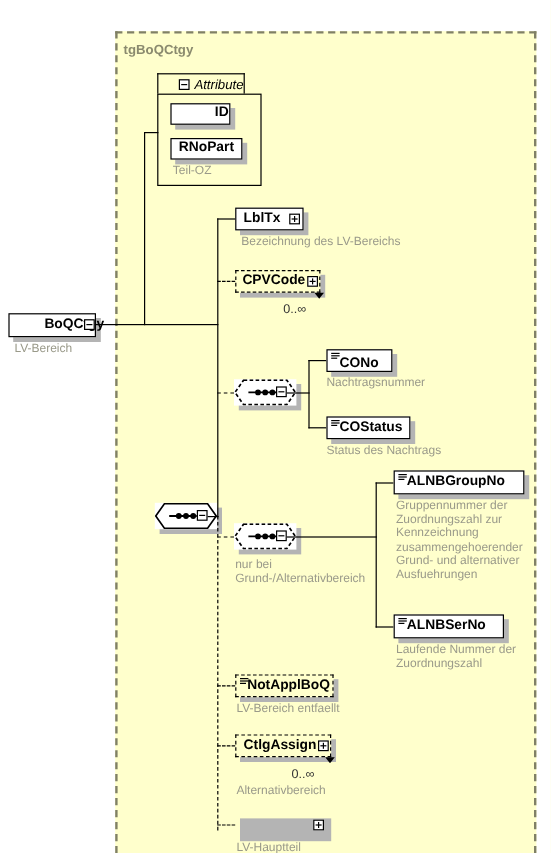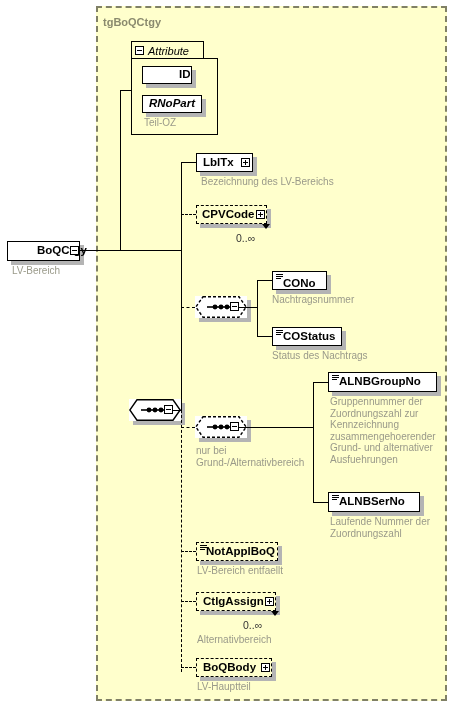--- a/index.html
+++ b/index.html
@@ -2,21 +2,21 @@
 <html><head>
 <meta charset="utf-8">
 <style>
   html,body{margin:0;padding:0;}
   body{
     width:459px;height:711px;
     background:#ffffff;
     font-family:"Liberation Sans", sans-serif;
     overflow:hidden;
   }
-  #stage{position:relative;width:459px;height:511px;}
+  #stage{position:relative;width:459px;height:511px;margin-top:20px;}
 
   
   .tgbox{
     position:absolute;
     background:#ffffcc;
     border:2px dashed #808066;
     box-sizing:border-box;
   }
   .tglabel{
     position:absolute;
@@ -33,21 +33,21 @@
     border:1px solid #000;
     box-sizing:border-box;
   }
   .attrtab{
     position:absolute;
     background:#ffffcc;
     border:1px solid #000;
     border-bottom:none;
     box-sizing:border-box;
     display:flex;align-items:center;
-    padding-left:3px;
+    padding-left:17px;
   }
   .attrtab .ttl{
     font-size:11px;font-style:italic;color:#000;
     margin-left:4px;white-space:nowrap;
   }
 
   
   .node{
     position:absolute;
     background:#ffffff;
@@ -186,21 +186,21 @@
   </div>
   <div class="attrbox" style="left:131px;top:58px;width:87px;height:77px;"></div>
 
   <div class="shadow" style="left:146px;top:70px;width:50px;height:18px;"></div>
   <div class="node solid" style="left:142px;top:66px;width:50px;height:18px;">
     <span class="lbl" style="margin-left:8px;padding-left:28px;">ID</span>
   </div>
 
   <div class="shadow" style="left:146px;top:99px;width:60px;height:18px;"></div>
   <div class="node solid" style="left:142px;top:95px;width:60px;height:18px;">
-    <span class="lbl" style="margin-left:6px;font-style:italic;">RNoPart</span>
+    <span class="lbl" style="margin-left:6px;">RNoPart</span>
   </div>
   <div class="anno" style="left:144px;top:117px;width:70px;">Teil-OZ</div>
 
   <div class="ln lnv" style="left:120px;top:90px;height:161px;"></div>
   <div class="ln lnh" style="left:120px;top:90px;width:12px;"></div>
 
   <div class="shadow" style="left:200px;top:157px;width:57px;height:19px;"></div>
   <div class="node solid" style="left:196px;top:153px;width:57px;height:19px;">
     <span class="lbl" style="margin-left:6px;">LblTx</span>
   </div>
@@ -321,20 +321,17 @@
   <div class="node dashed" style="left:196px;top:592px;width:80px;height:19px;align-items:center;">
     <span class="lbl" style="margin-left:6px;">CtlgAssign</span>
   </div>
   <div class="exp plus" style="left:265px;top:597px;"></div>
   <div class="arw" style="left:271px;top:611px;"></div>
   <div class="card" style="left:243px;top:619px;">0..∞</div>
   <div class="anno" style="left:197px;top:634px;width:150px;">Alternativbereich</div>
   <div class="dh" style="left:181px;top:601px;width:15px;"></div>
 
   <div class="shadow" style="left:200px;top:662px;width:76px;height:19px;"></div>
-  <div class="node dashed" style="left:196px;top:658px;width:76px;height:19px;">
-    <span class="lbl" style="margin-left:6px;">BoQBody</span>
-  </div>
   <div class="exp plus" style="left:261px;top:663px;"></div>
   <div class="anno" style="left:197px;top:681px;width:150px;">LV-Hauptteil</div>
   <div class="dh" style="left:181px;top:667px;width:15px;"></div>
 
 </div>
 
 </body></html>

